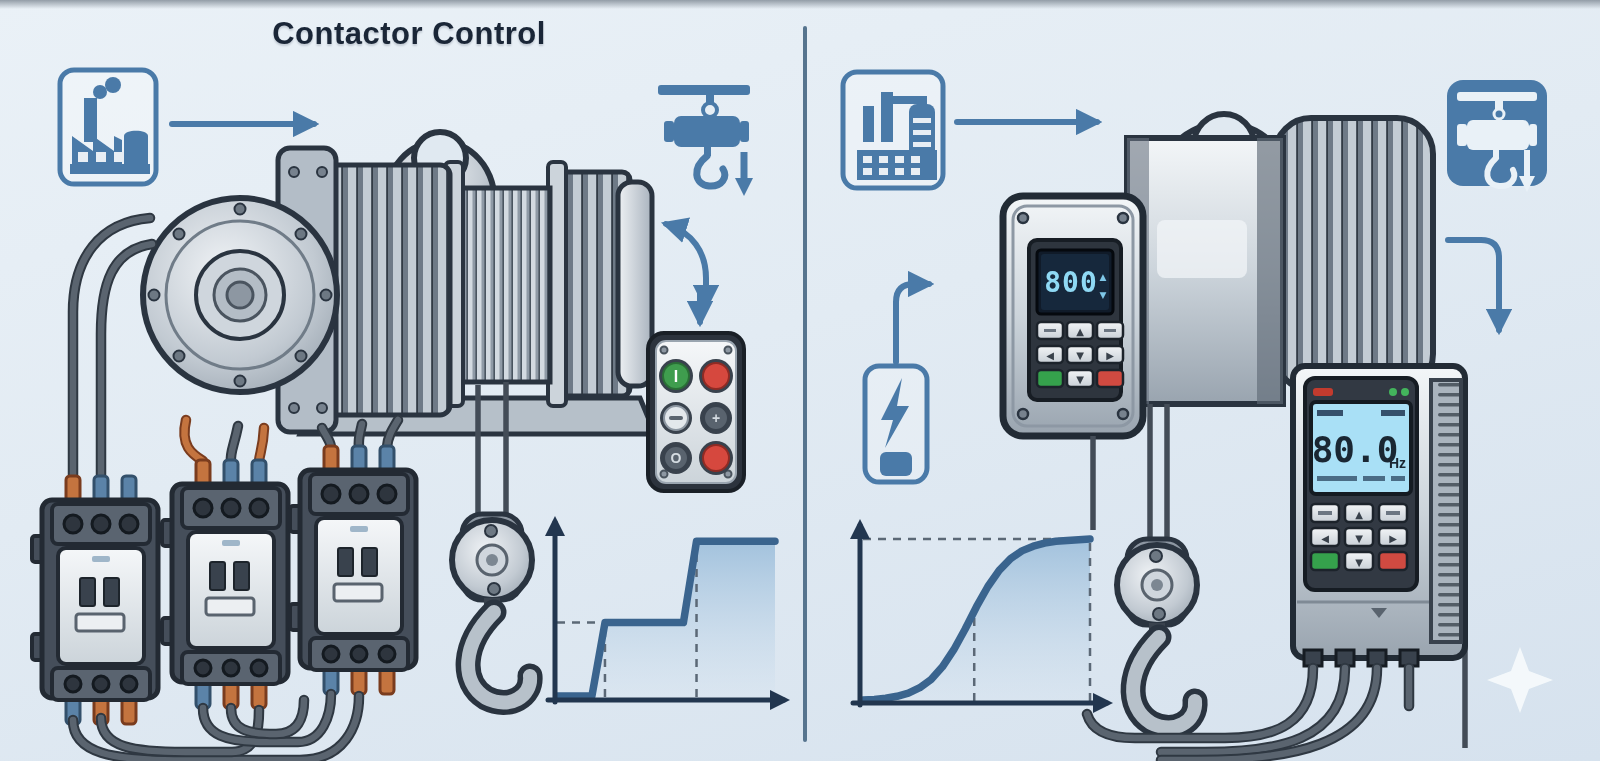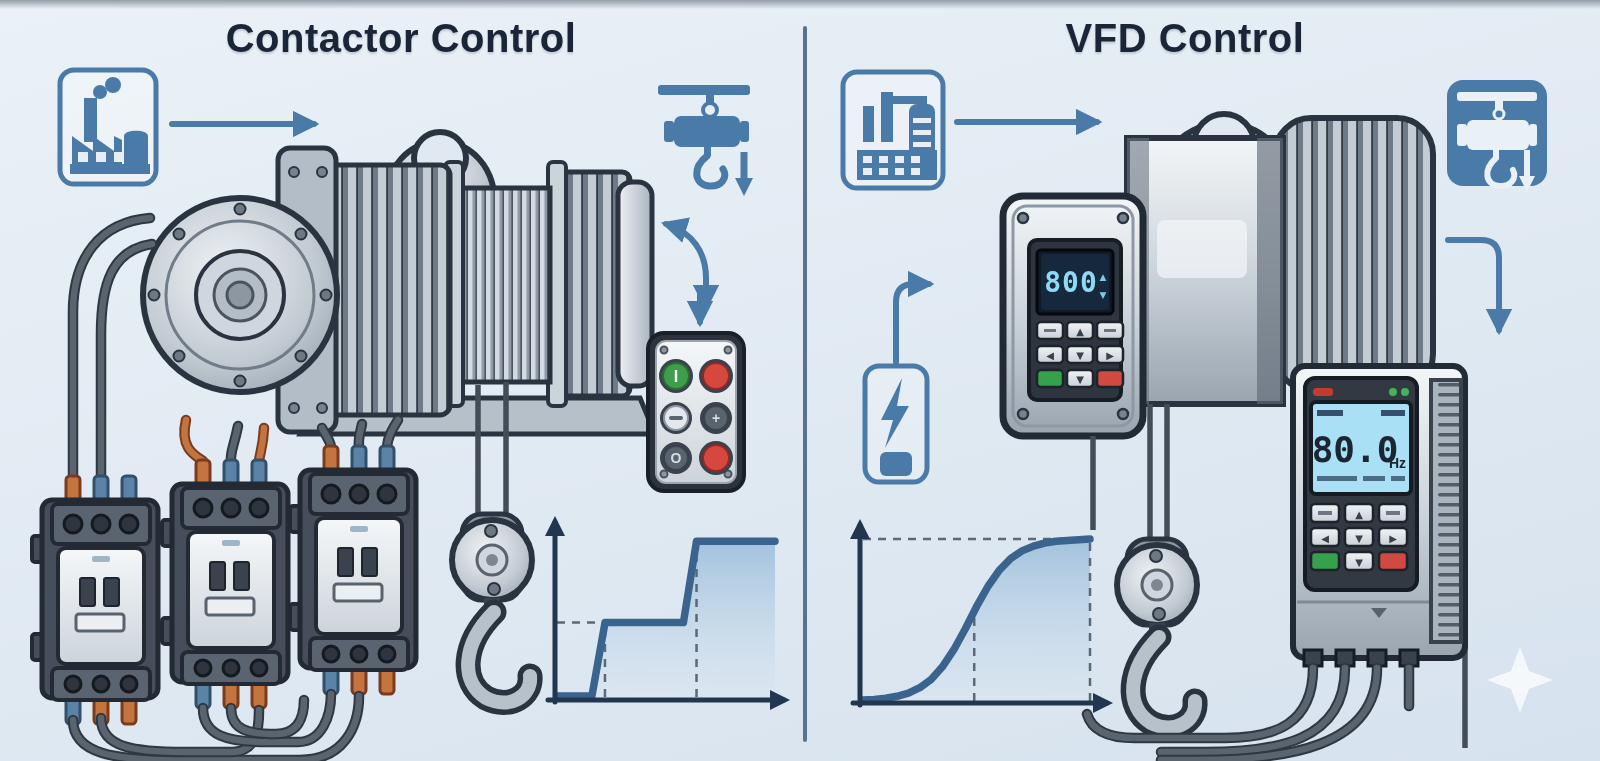--- a/index.html
+++ b/index.html
@@ -2,22 +2,22 @@
 <html><head>
 <meta charset="utf-8">
 <style>
   html,body{margin:0;padding:0;background:#c9d6e2;}
   #stage{position:relative;width:1600px;height:761px;overflow:hidden;
          background:linear-gradient(165deg,#eaf1f7 0%,#e2ebf3 45%,#d6e2ee 100%);
          font-family:"Liberation Sans",sans-serif;}
   #topstrip{position:absolute;left:0;top:0;width:1600px;height:9px;
             background:linear-gradient(#939da7,rgba(230,236,242,0));}
   #divider{position:absolute;left:803px;top:26px;width:4px;height:716px;background:#56748e;border-radius:2px;}
-  .panel-title{position:absolute;top:16px;font-weight:800;font-size:40px;color:#1a2637;
-               letter-spacing:.5px;text-align:center;text-shadow:0 2px 2px rgba(30,40,60,.18);}
+  .panel-title{position:absolute;top:16px;font-weight:800;font-size:31px;color:#1a2637;
+               letter-spacing:.5px;text-align:center;text-shadow:0 2px 2px rgba(30,40,60,.18);padding-left:8px;}
   #title-left{left:0;width:802px;}
   #title-right{left:805px;width:760px;}
   svg{position:absolute;top:0;}
   #svgL{left:0;} #svgR{left:805px;}
   .gline{fill:none;stroke:#3a648e;stroke-width:7.5;stroke-linejoin:round;stroke-linecap:round;}
   .gdashes line{stroke:#5b6876;stroke-width:2.5;stroke-dasharray:8 7;}
   .axis{stroke:#22364f;stroke-width:5;stroke-linecap:round;}
   .wireD{fill:none;stroke:#2f3842;stroke-width:10.5;stroke-linecap:round;}
   .wireG{fill:none;stroke:#5a646f;stroke-width:6.5;stroke-linecap:round;}
   .wireOD{fill:none;stroke:#7a3c1e;stroke-width:10.5;stroke-linecap:round;}
@@ -32,21 +32,20 @@
   .pend{font:700 16px "Liberation Sans",sans-serif;fill:#ffffff;text-anchor:middle;}
   .pend2{font:700 14px "Liberation Sans",sans-serif;fill:#d5dce2;text-anchor:middle;}
 </style>
 </head>
 <body>
 
 <div id="stage">
   <div id="topstrip"></div>
   <div id="divider"></div>
   <div id="title-left" class="panel-title">Contactor Control</div>
-  <div id="title-right" class="panel-title">VFD Control</div>
 
   <svg id="svgL" width="802" height="761" viewBox="0 0 802 761">
     <defs>
       <radialGradient id="capGL" cx="42%" cy="38%" r="75%">
         <stop offset="0%" stop-color="#f0f3f6"></stop>
           <stop offset="62%" stop-color="#c2cad2"></stop>
           <stop offset="100%" stop-color="#97a2ad"></stop>
       </radialGradient>
       <linearGradient id="metalAL" x1="0" y1="0" x2="0" y2="1">
         <stop offset="0%" stop-color="#f3f6f8"></stop>

